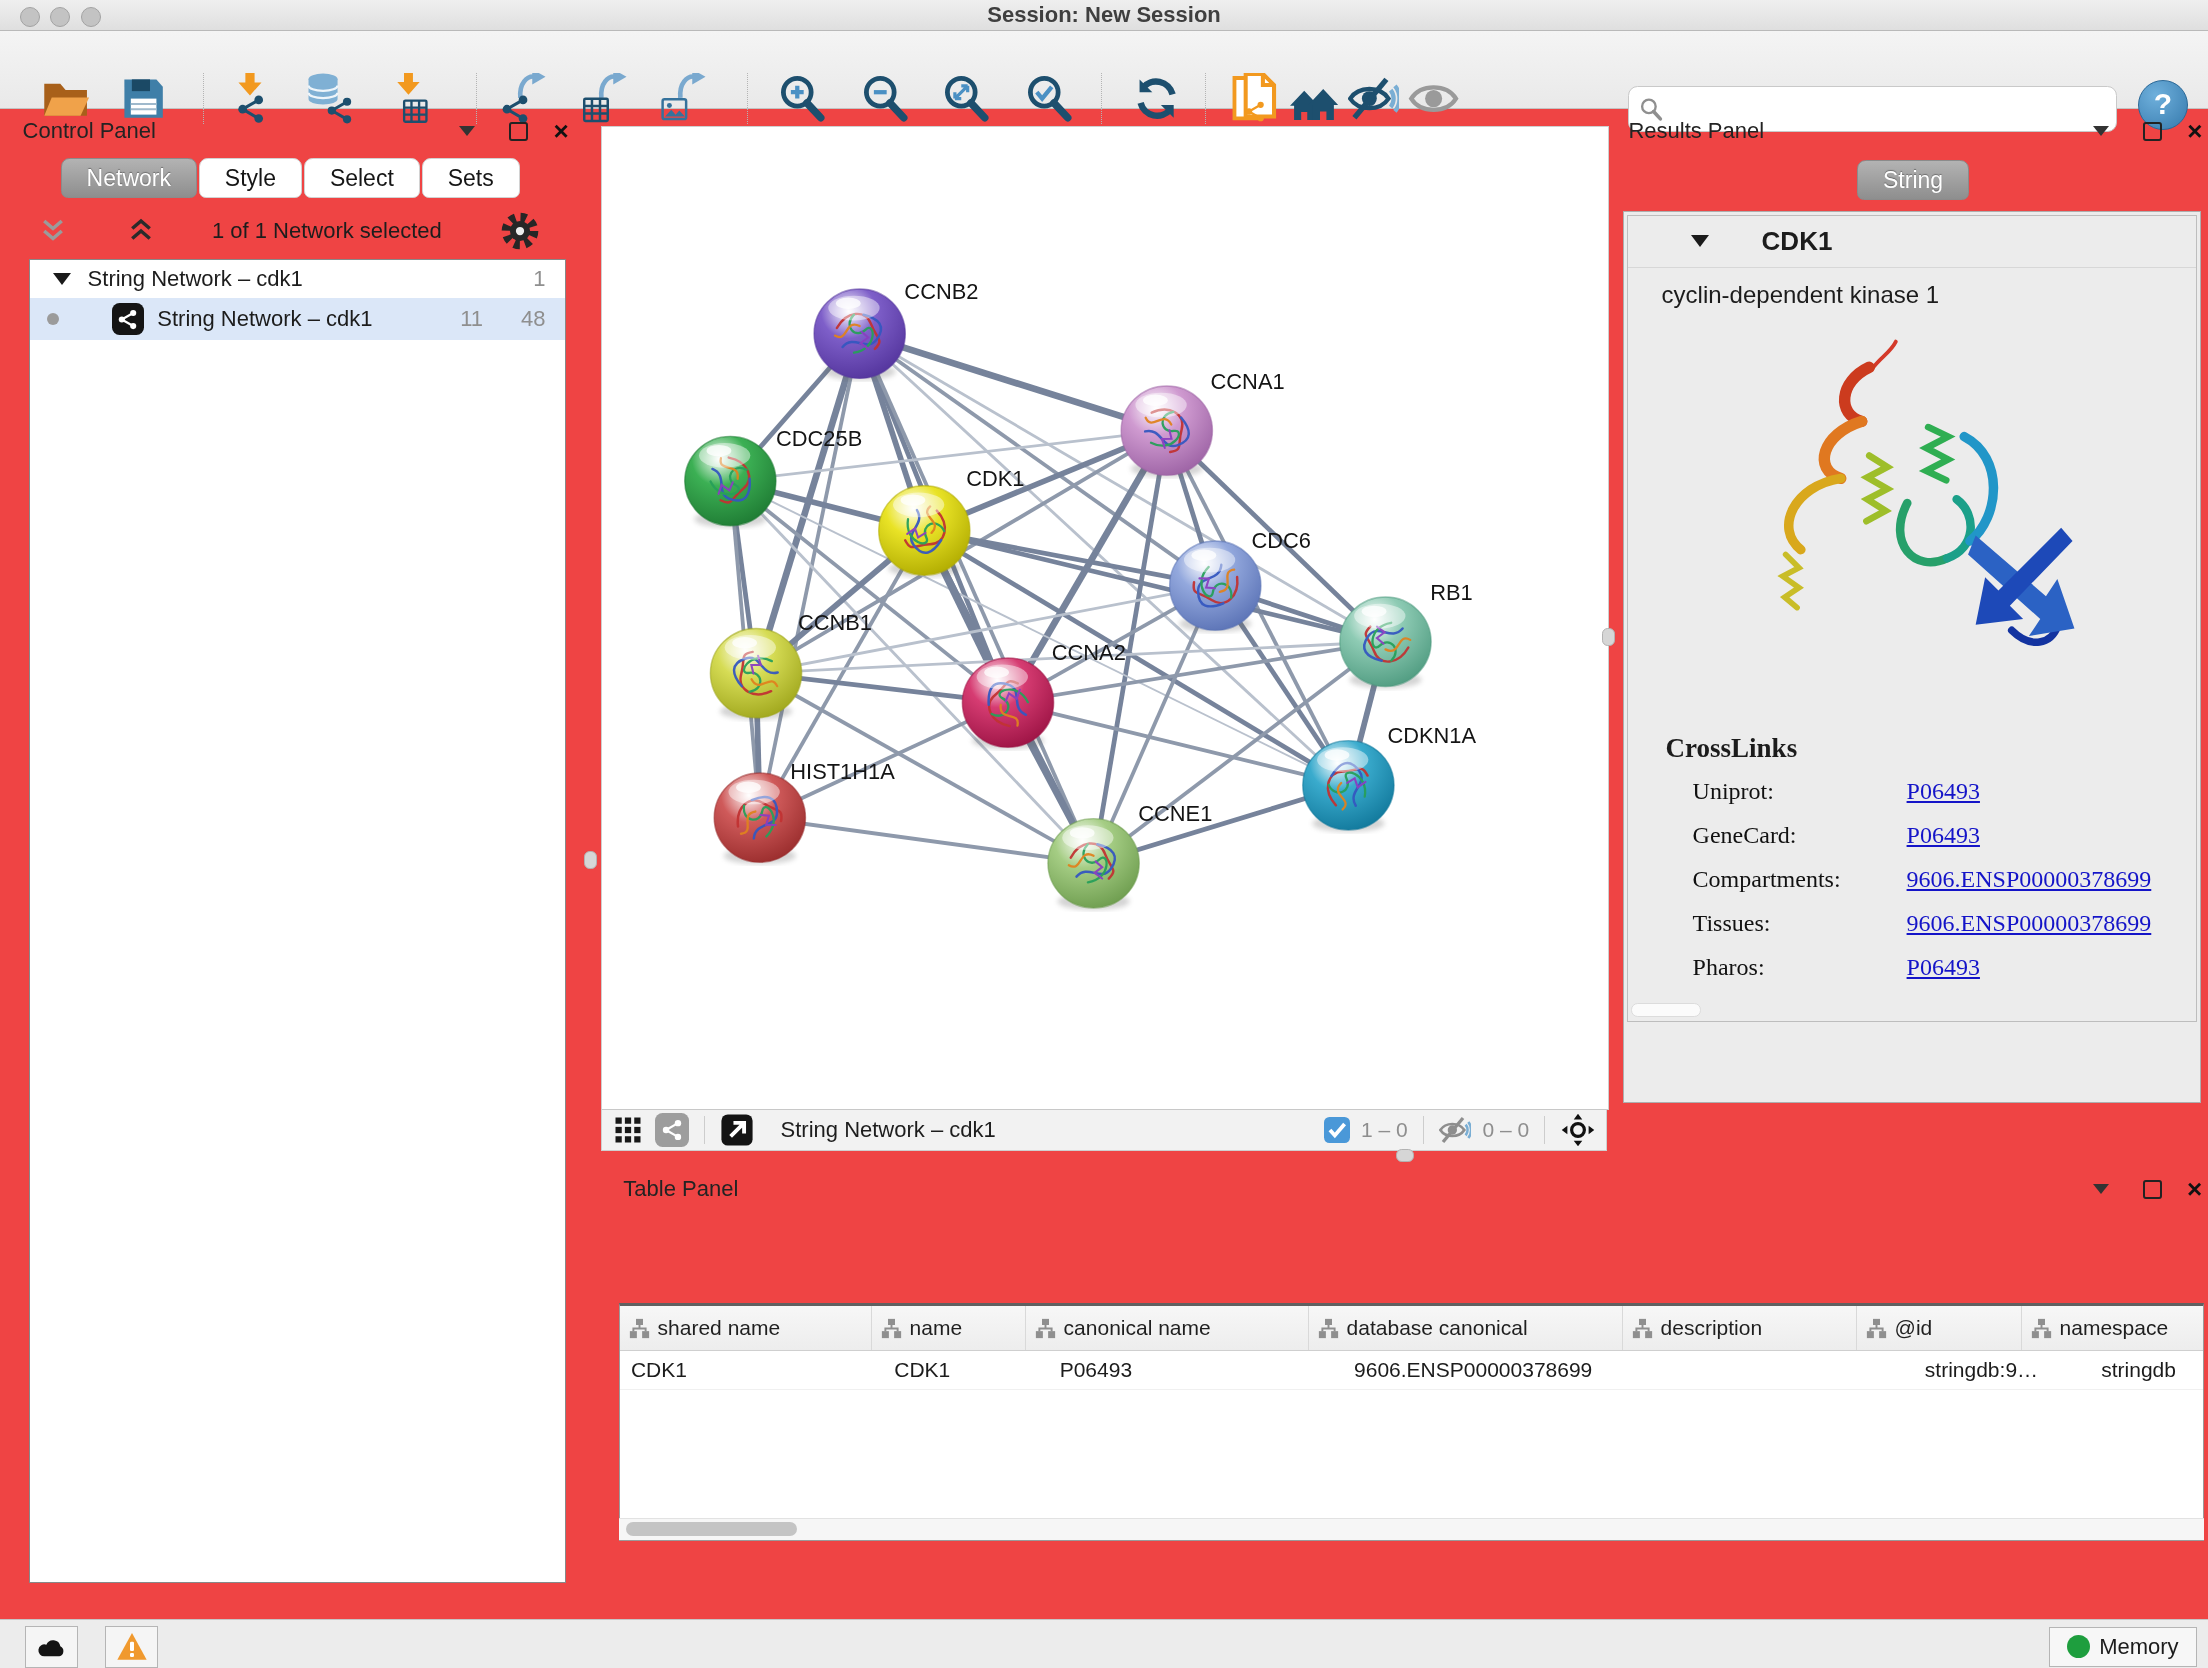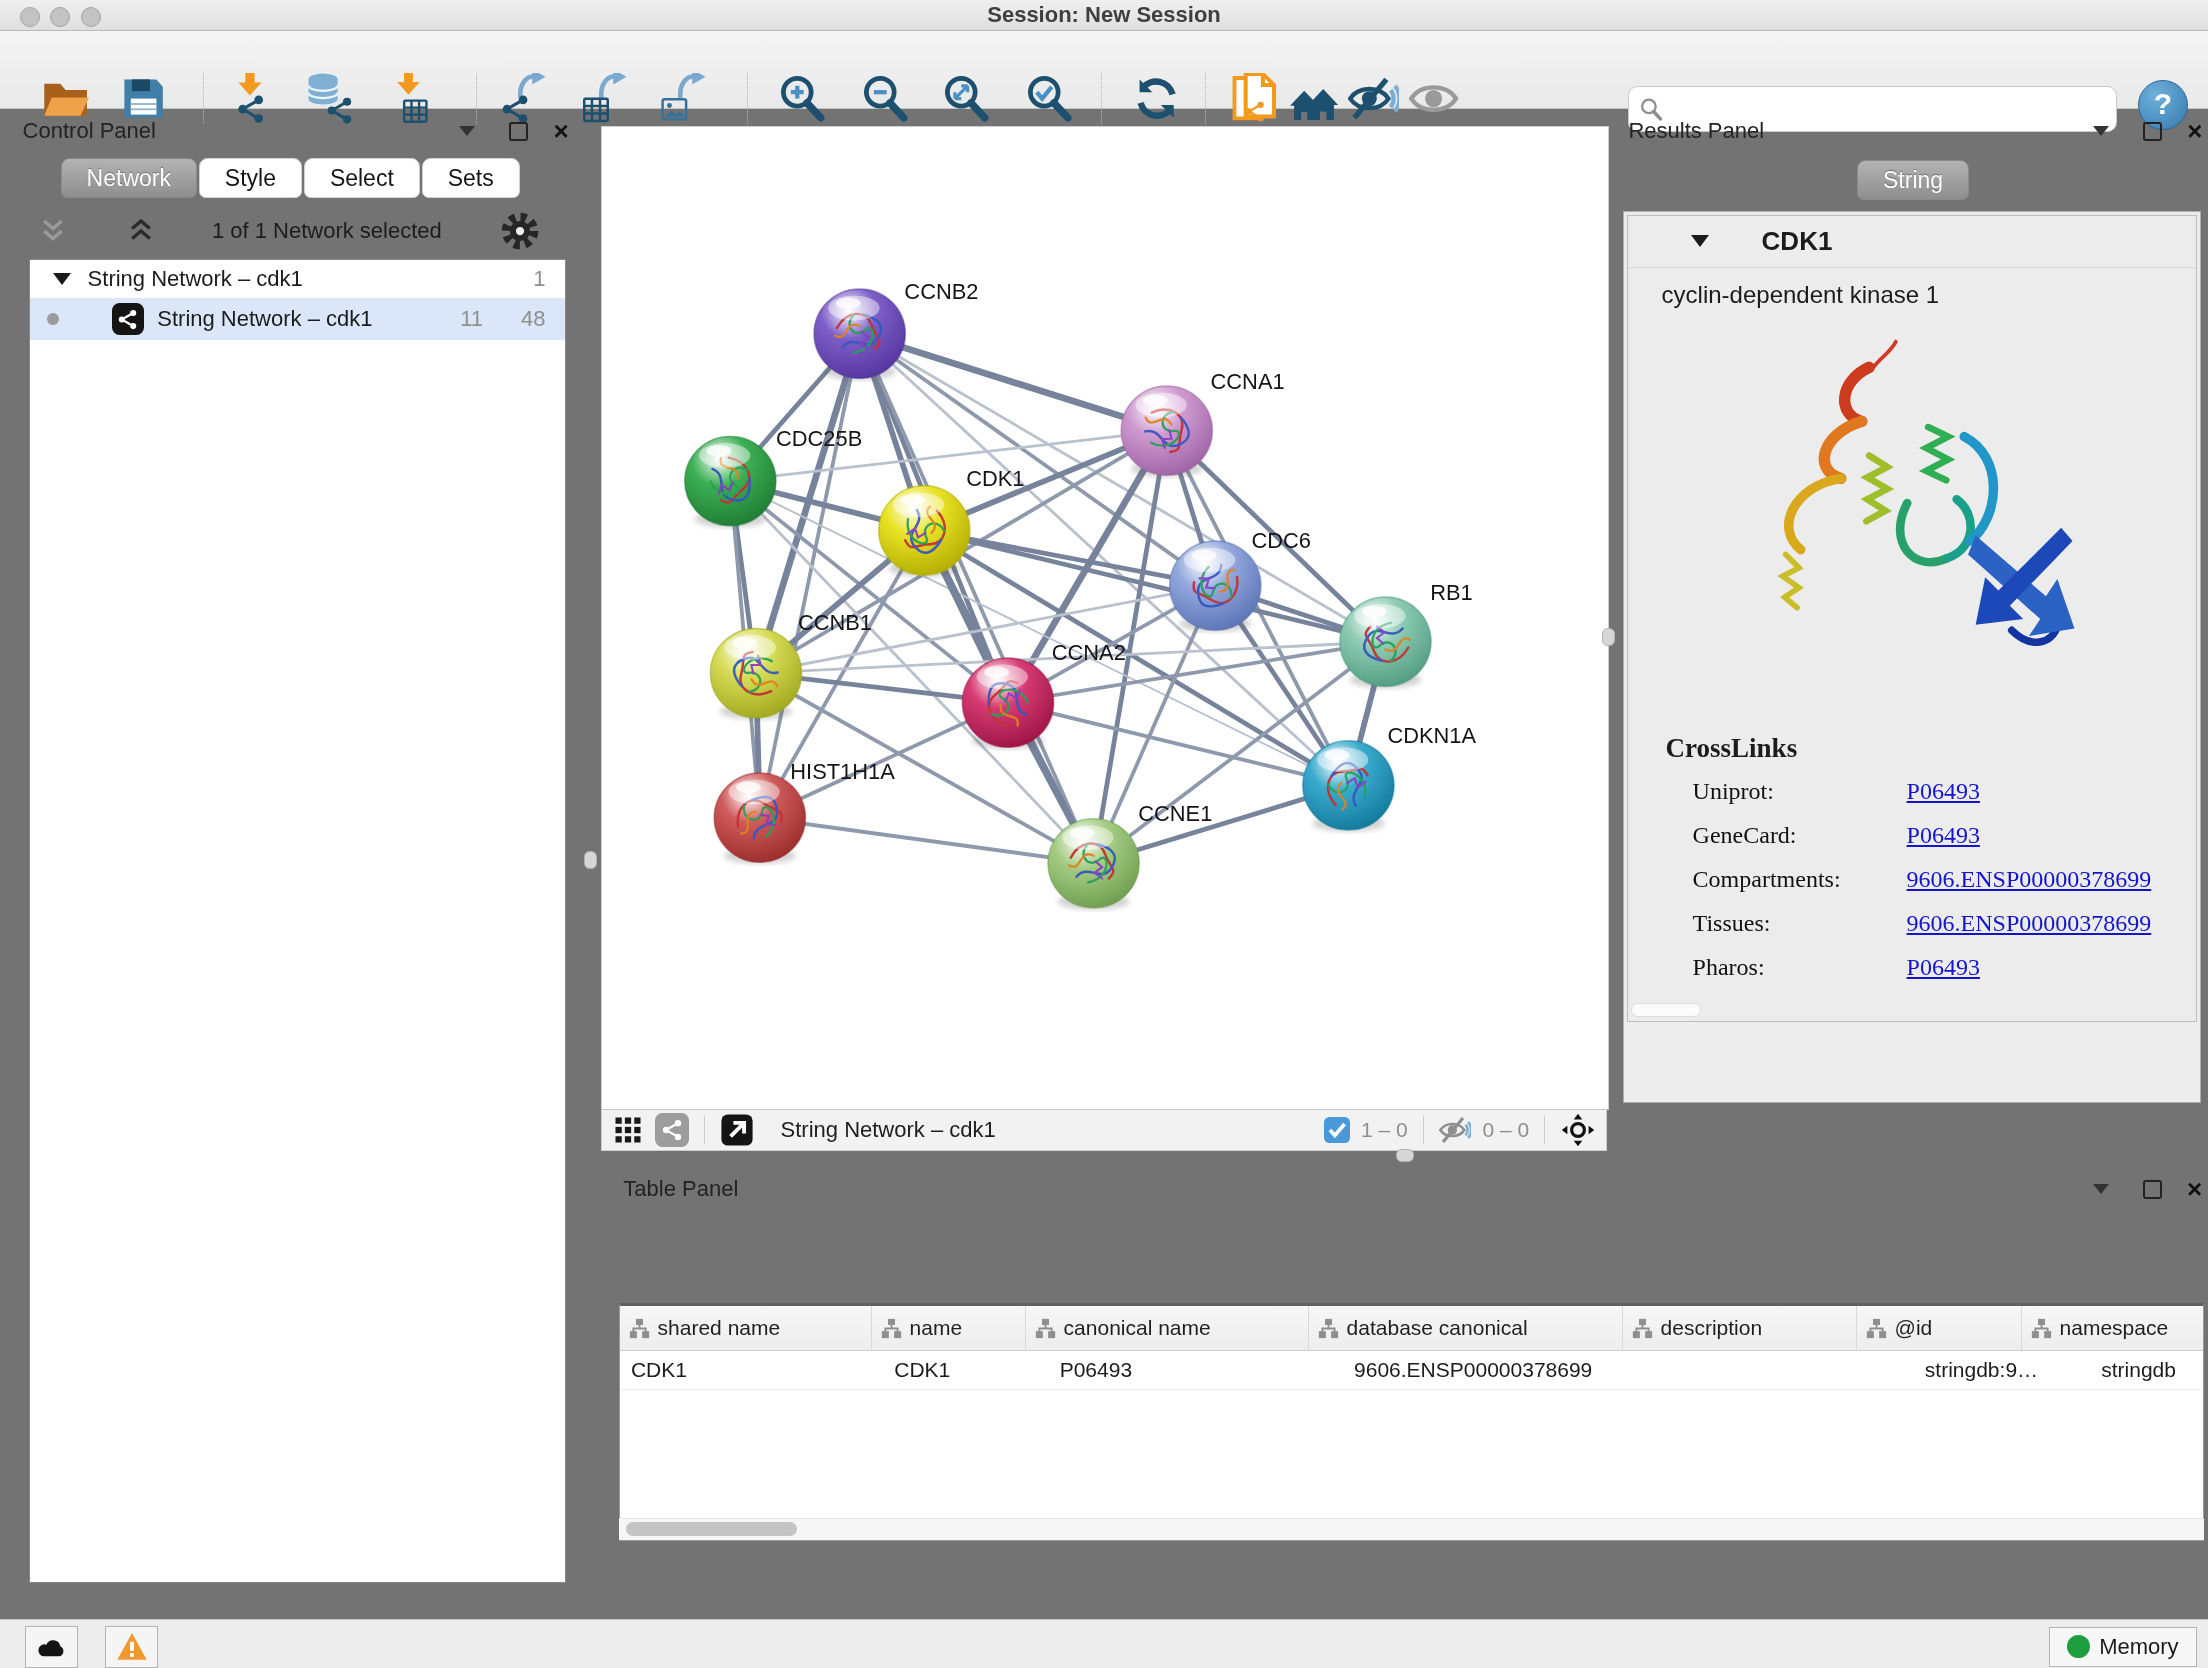--- a/index.html
+++ b/index.html
@@ -1,16 +1,16 @@
 <!DOCTYPE html>
 <html style="font-size:15px"><head>
 <meta charset="utf-8">
 <style>
   html,body{margin:0;padding:0;background:#dedede;}
-  #app{position:relative;width:2208px;height:1668px;background:#737373;overflow:hidden;
+  #app{position:relative;width:2208px;height:1668px;background:#ef4444;overflow:hidden;
        font-family:"Liberation Sans",sans-serif;color:#1c1c1c;}
   .abs{position:absolute;}
   
   .titlebar{left:0;top:0;width:2208px;height:30px;background:linear-gradient(#efefef,#dfdfdf);
             border-bottom:1px solid #b9b9b9;}
   .tdot{position:absolute;top:6.7px;width:18px;height:18px;border-radius:50%;
         background:#c3c3c3;border:1px solid #a3a3a3;}
   .wtitle{position:absolute;left:0;right:0;top:0;height:30px;line-height:30px;text-align:center;
           font-size:22px;font-weight:bold;color:#3f3f3f;}
   

